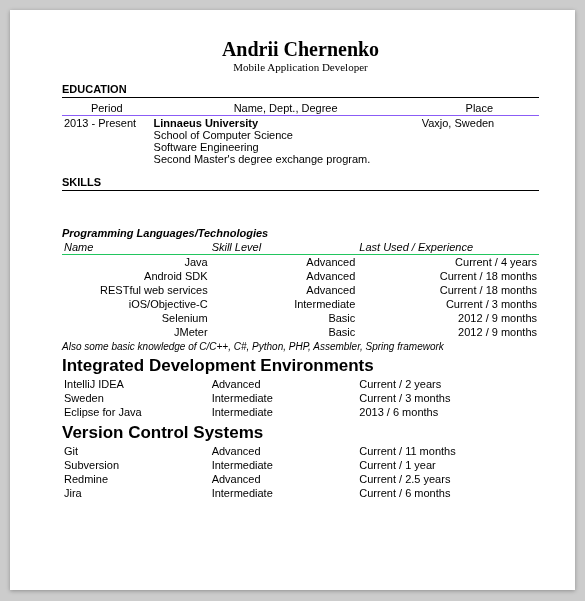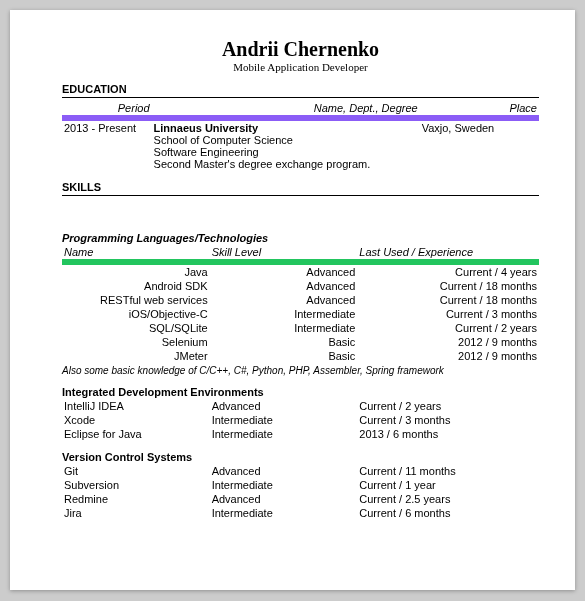--- a/index.html
+++ b/index.html
@@ -53,60 +53,59 @@
     table.edu-table {
       width: 100%;
       border-collapse: collapse;
       font-size: 11px;
     }
     table.edu-table td {
       vertical-align: top;
       padding: 1px 2px;
     }
     table.edu-table th {
-      font-style: italic;
       font-weight: normal;
-      text-align: right;
-      padding: 1px 2px;
-      border-bottom: 6px solid #8b5cf6;
+      text-align: center;
+      padding: 1px 2px;
+      border-bottom: 1px solid #8b5cf6;
     }
     .col-period { width: 90px; }
     .col-name { width: 270px; }
     .col-place { width: 120px; }
     .bold { font-weight: bold; }
     table.skills-table {
       width: 100%;
       border-collapse: collapse;
       font-size: 11px;
     }
     table.skills-table th {
       font-style: italic;
       font-weight: normal;
       text-align: left;
       padding: 1px 2px;
-      border-bottom: 6px solid #22c55e;
+      border-bottom: 1px solid #22c55e;
     }
     table.skills-table td {
       padding: 1px 2px;
       vertical-align: top;
       text-align: right;
     }
     .col-skill-name { width: 130px; }
     .col-skill-level { width: 130px; }
     .col-skill-exp { width: 160px; }
     .italic-note {
       font-style: italic;
       font-size: 10px;
       margin-top: 2px;
       margin-bottom: 0;
     }
     .subsec-label {
       font-weight: bold;
-      font-size: 11px;
-      margin-top: 10px;
+      font-size: 17px;
+      margin-top: 4px;
       margin-bottom: 1px;
     }
     table.simple-table {
       width: 100%;
       border-collapse: collapse;
       font-size: 11px;
     }
     table.simple-table td {
       padding: 1px 2px;
       vertical-align: top;
@@ -172,25 +171,20 @@
           <td class="col-skill-name">RESTful web services</td>
           <td class="col-skill-level">Advanced</td>
           <td class="col-skill-exp">Current / 18 months</td>
         </tr>
         <tr>
           <td class="col-skill-name">iOS/Objective-C</td>
           <td class="col-skill-level">Intermediate</td>
           <td class="col-skill-exp">Current / 3 months</td>
         </tr>
         <tr>
-          <td class="col-skill-name">SQL/SQLite</td>
-          <td class="col-skill-level">Intermediate</td>
-          <td class="col-skill-exp">Current / 2 years</td>
-        </tr>
-        <tr>
           <td class="col-skill-name">Selenium</td>
           <td class="col-skill-level">Basic</td>
           <td class="col-skill-exp">2012 / 9 months</td>
         </tr>
         <tr>
           <td class="col-skill-name">JMeter</td>
           <td class="col-skill-level">Basic</td>
           <td class="col-skill-exp">2012 / 9 months</td>
         </tr>
       </tbody>
@@ -199,21 +193,21 @@
 
   <div class="subsec-label">Integrated Development Environments</div>
   <table class="simple-table">
     <tbody id="ide-tbody">
         <tr>
           <td class="col-s1">IntelliJ IDEA</td>
           <td class="col-s2">Advanced</td>
           <td class="col-s3">Current / 2 years</td>
         </tr>
         <tr>
-          <td class="col-s1">Xcode</td>
+          <td class="col-s1">Sweden</td>
           <td class="col-s2">Intermediate</td>
           <td class="col-s3">Current / 3 months</td>
         </tr>
         <tr>
           <td class="col-s1">Eclipse for Java</td>
           <td class="col-s2">Intermediate</td>
           <td class="col-s3">2013 / 6 months</td>
         </tr>
       </tbody>
   </table>

